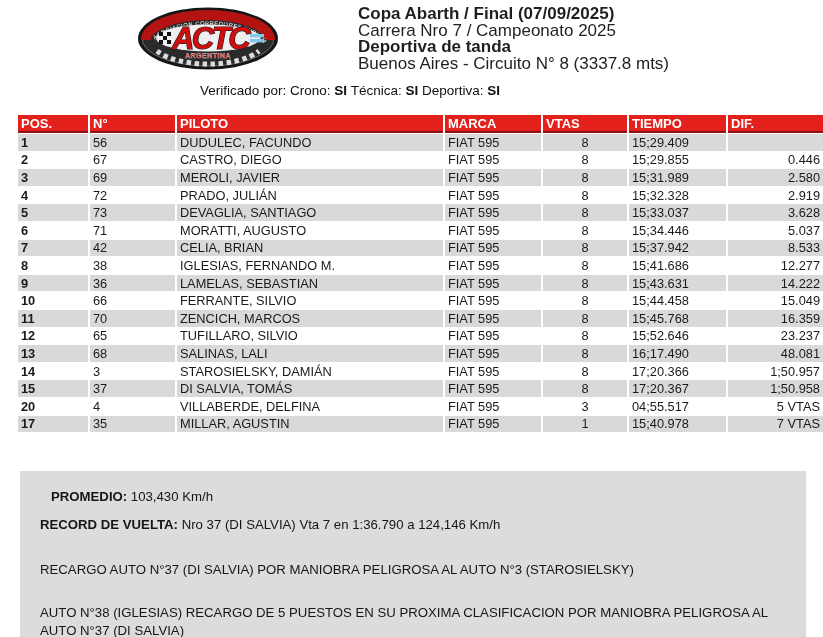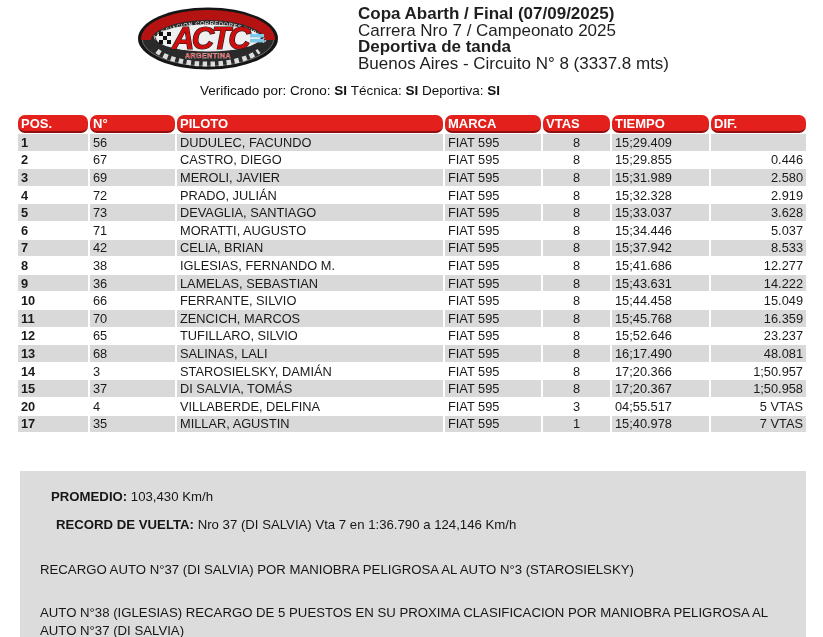--- a/index.html
+++ b/index.html
@@ -36,44 +36,44 @@
     position:absolute;left:16px;top:114px;width:790px;
     border-collapse:separate;border-spacing:2px 1px;
     table-layout:fixed;
     font-size:12.8px;
   }
   table.results th{
     background:var(--header-red);
     color:#fff;font-weight:bold;font-size:13px;
     height:18px;padding:0 3px;text-align:left;
     border-bottom:2px solid var(--header-red-dark);
-    overflow:hidden;white-space:nowrap;border-radius:7px;
+    overflow:hidden;white-space:nowrap;
   }
   table.results td{
     height:16.6px;padding:0 3px;vertical-align:middle;
     overflow:hidden;white-space:nowrap;color:#1a1a1a;
   }
   table.results tr.odd td{background:var(--row-gray);}
   table.results tr.even td{background:#ffffff;}
   .col-pos{width:70px;} .col-nro{width:85px;} .col-piloto{width:266px;}
-  .col-marca{width:96px;} .col-vtas{width:67px;} .col-tiempo{width:97px;} .col-dif{width:95px;}
+  .col-marca{width:96px;} .col-vtas{width:84px;} .col-tiempo{width:97px;} .col-dif{width:95px;}
   td.col-pos{font-weight:bold;}
   th.col-vtas, td.col-vtas{text-align:center;}
   th.col-dif, td.col-dif{text-align:right;padding-right:4px;}
 
   
   .footer-box{
     position:absolute;left:20px;top:471px;width:786px;height:166px;
     background:var(--box-gray);
     padding:0 20px;
     font-size:13.2px;line-height:17px;color:#161616;
   }
   .footer-box p{white-space:normal;}
   .footer-box .p1{margin-top:17px;margin-left:11px;}
-  .footer-box .p2{margin-top:11px;margin-left:16px;}
+  .footer-box .p2{margin-top:11px;}
   .footer-box .p3{margin-top:28px;}
   .footer-box .p4{margin-top:26px;line-height:18px;}
   .footer-box b{font-weight:bold;}
 </style>
 </head>
 <body>
 
 <div class="page">
 
   <svg class="logo" viewBox="0 0 142 63">

